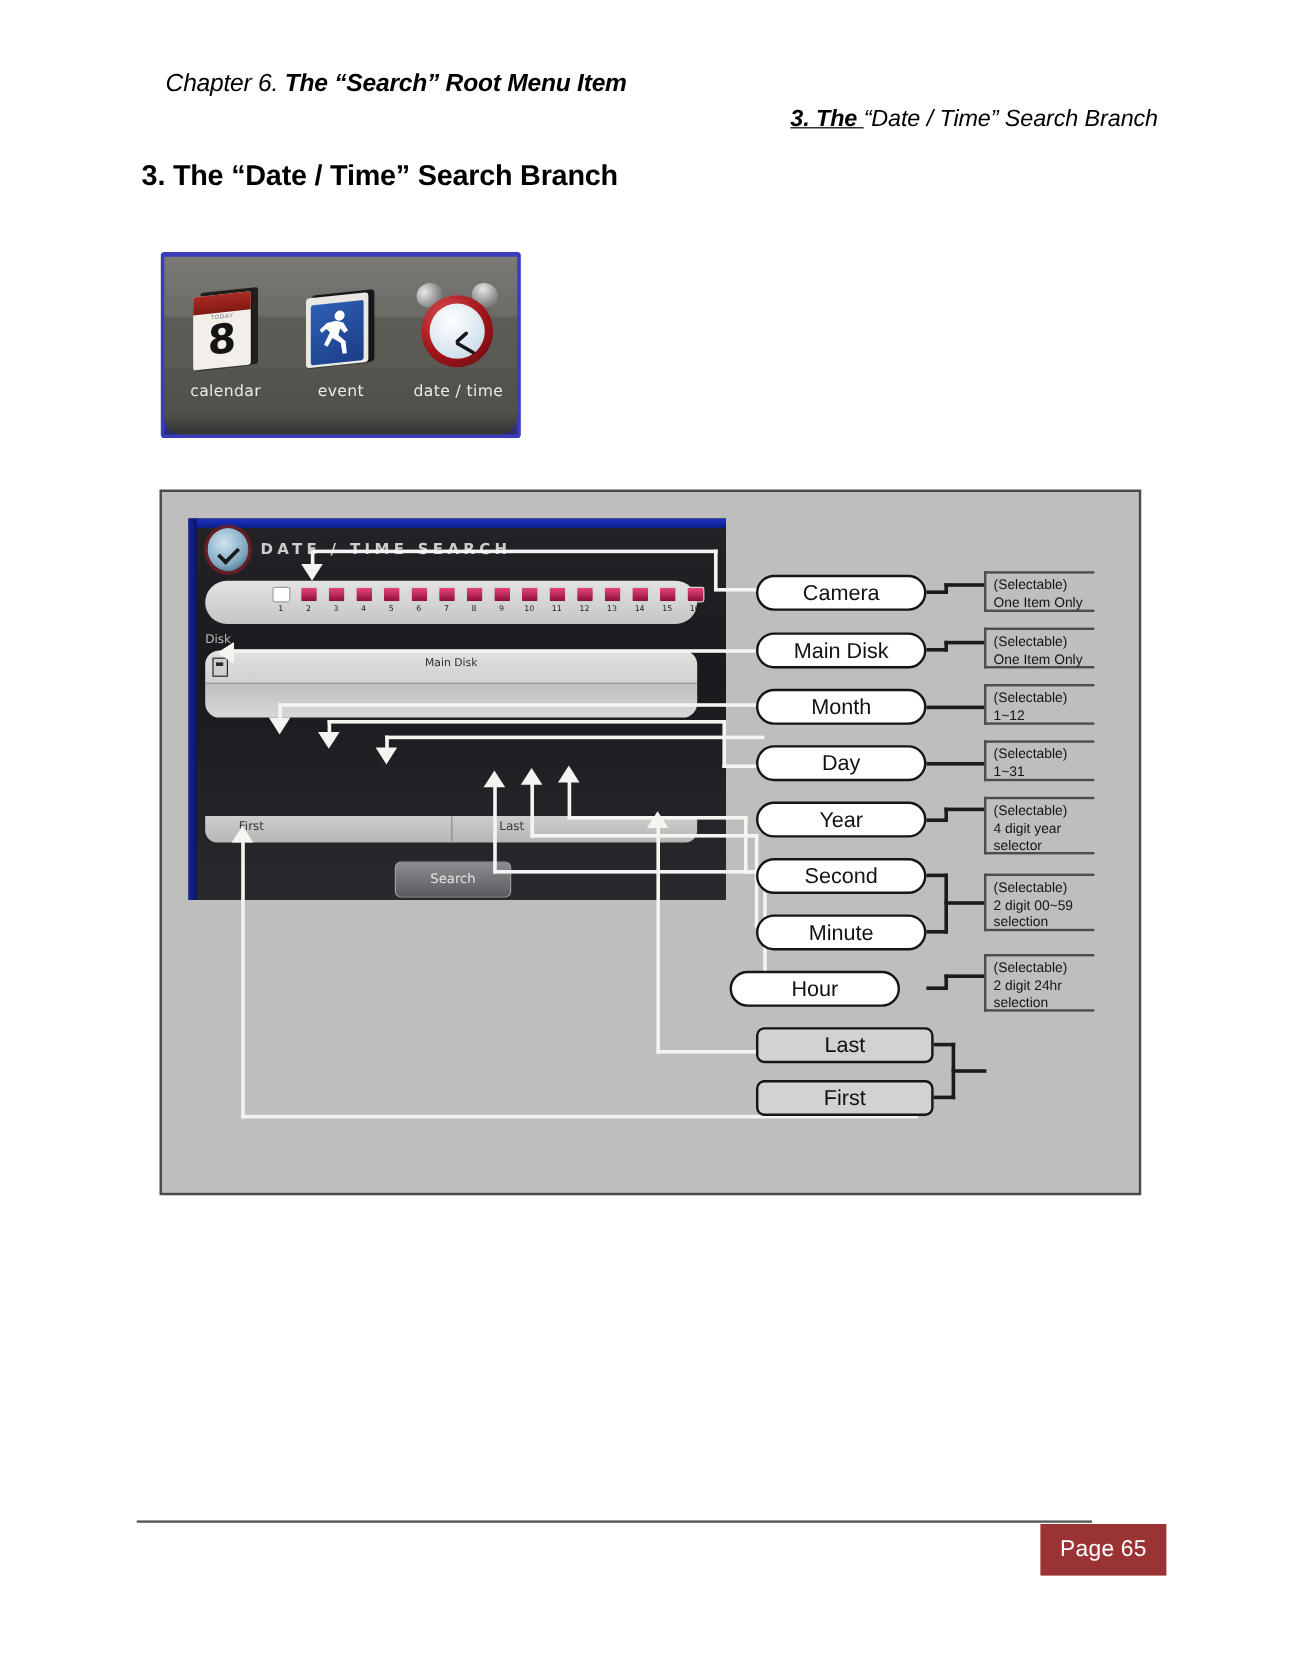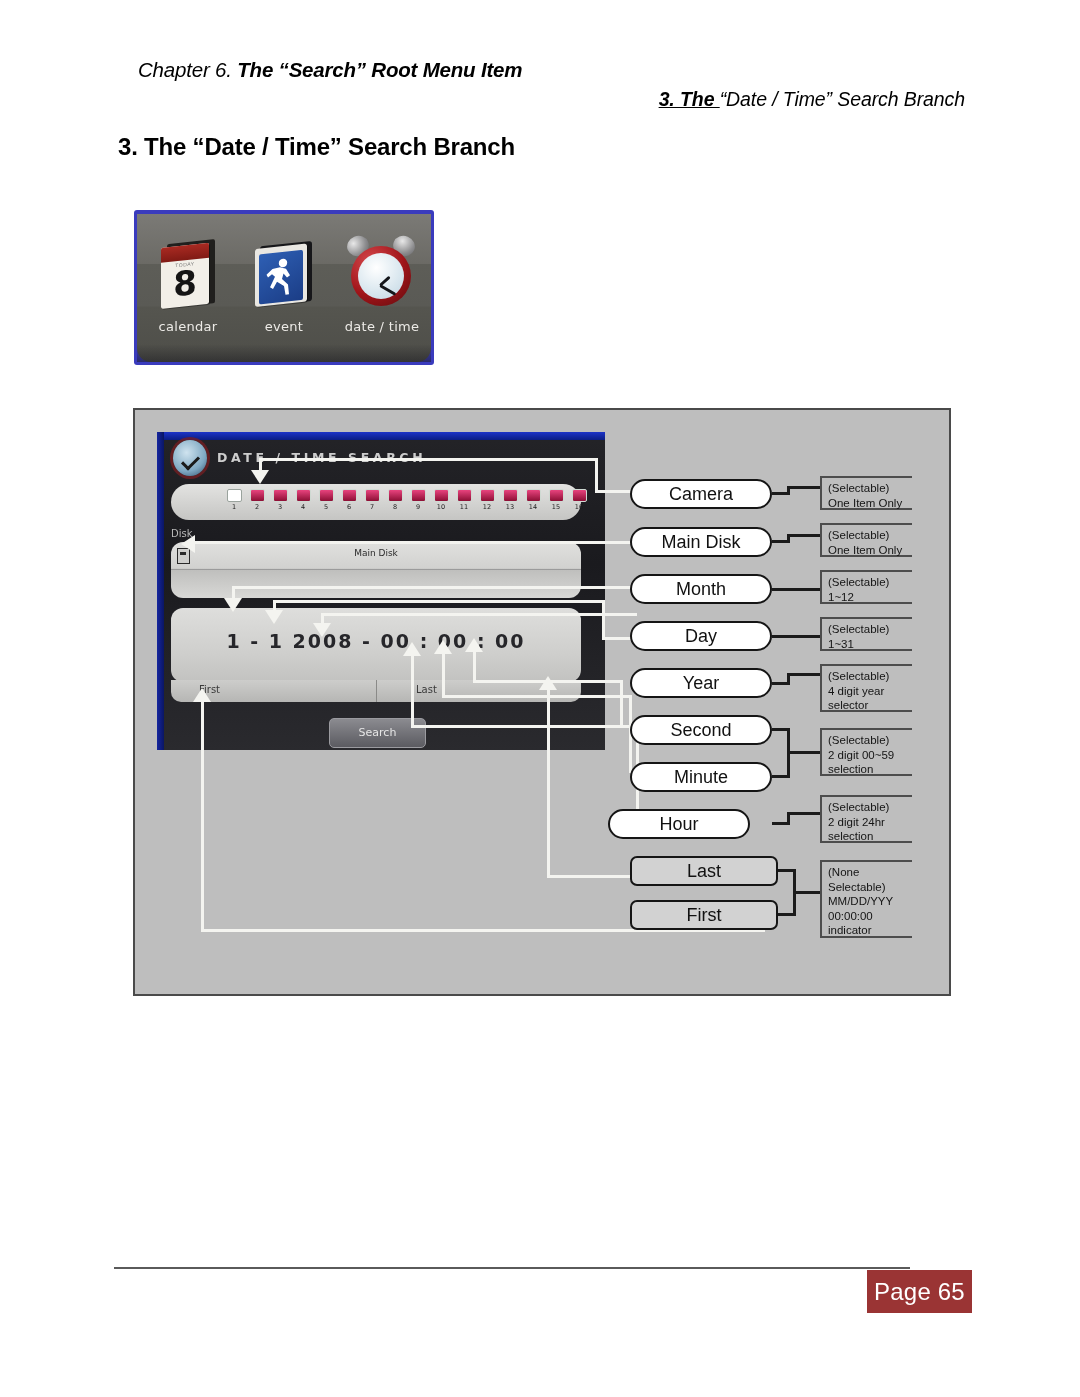--- a/index.html
+++ b/index.html
@@ -282,21 +282,21 @@
   .warrow.left { border-top:9px solid transparent; border-bottom:9px solid transparent;
                  border-right:14px solid #f4f4f0; }
 
   
   .foot-rule {
     position:absolute; left:114px; top:1267px; width:796px; height:2px; background:#5a5a5a;
   }
   .page-badge {
     position:absolute; left:867px; top:1270px; width:105px; height:43px;
     background:#9a3434; color:#ffffff;
-    font-size:24px; text-align:center; line-height:43px;
+    font-size:19px; text-align:center; line-height:43px;
     letter-spacing:.2px;
   }
 </style>
 </head>
 <body>
 
 <div class="hdr-chapter">
   <span class="lead">Chapter 6. </span><span class="strong">The “Search” Root Menu Item</span>
 </div>
 
@@ -433,23 +433,20 @@
 
     <div class="dvr-disk-label">Disk</div>
 
     <div class="disk-panel">
       <div class="disk-row1">
         <div class="disk-icon"></div>
         <div class="disk-name">Main Disk</div>
       </div>
     </div>
 
-    <div class="dt-panel">
-      <div class="dt-text">1 - 1  2008  -      00 : 00 : 00</div>
-    </div>
 
     <div class="fl-bar">
       <div class="sep"></div>
       <div class="fl-first">First</div>
       <div class="fl-last">Last</div>
     </div>
 
     <div class="search-btn">Search</div>
   </div>
 
@@ -553,22 +550,17 @@
 1~31</div>
   <div class="note" style="left:685px; top:254px; width:92px; height:48px;">(Selectable)
 4 digit year
 selector</div>
   <div class="note" style="left:685px; top:318px; width:92px; height:48px;">(Selectable)
 2 digit 00~59
 selection</div>
   <div class="note" style="left:685px; top:385px; width:92px; height:48px;">(Selectable)
 2 digit 24hr
 selection</div>
-  <div class="note" style="left:685px; top:450px; width:92px; height:78px;">(None
-Selectable)
-MM/DD/YYY
-00:00:00
-indicator</div>
 
 </div>
 
 <div class="foot-rule"></div>
 <div class="page-badge">Page 65</div>
 
 </body></html>

